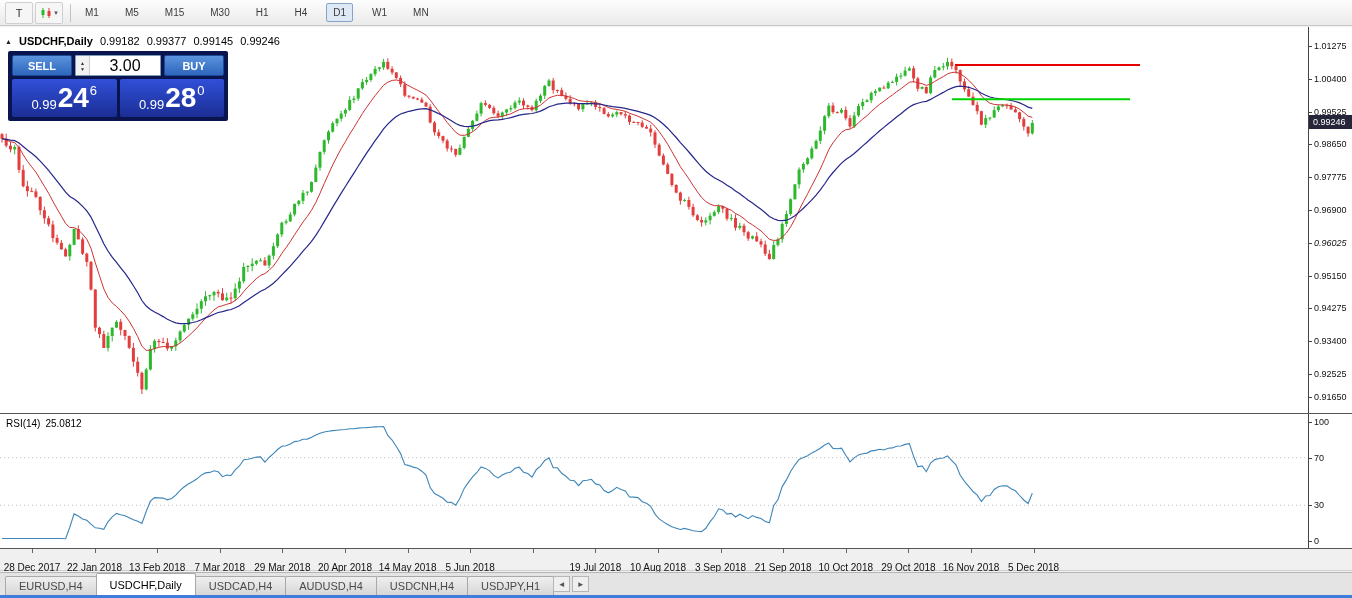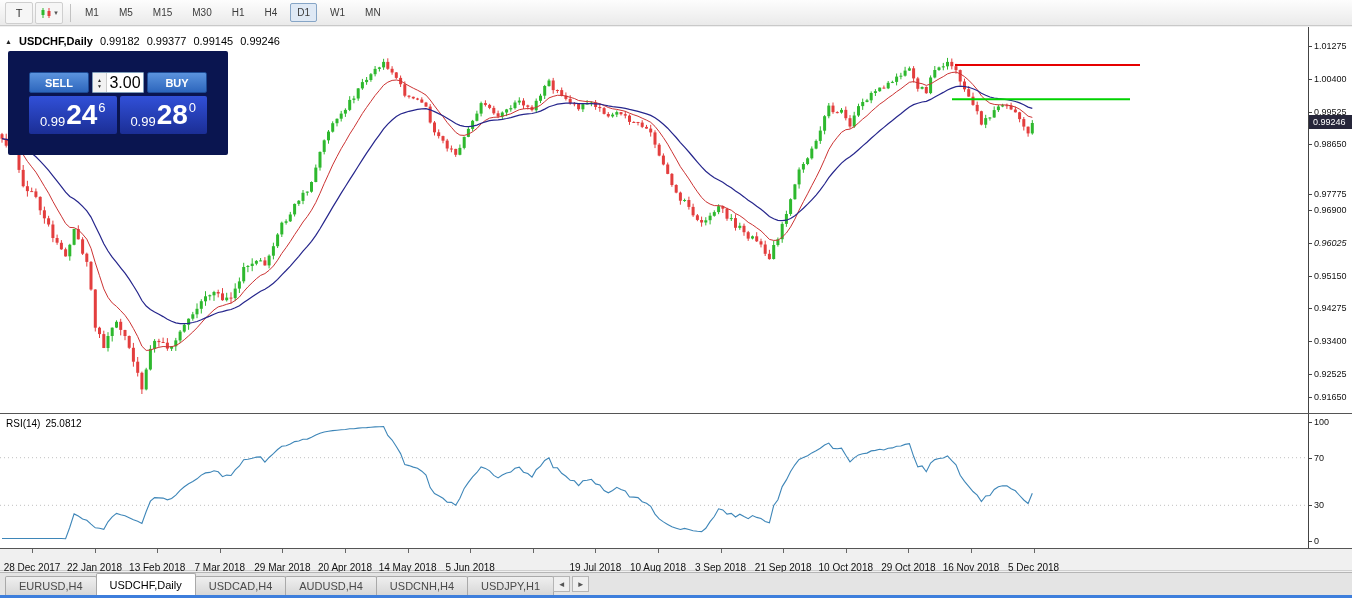--- a/index.html
+++ b/index.html
@@ -3,38 +3,38 @@
 <meta charset="utf-8">
 <style>
   html,body{margin:0;padding:0;background:#d8d8d8;}
   #app{position:relative;width:1352px;height:598px;background:#f0f0f0;font-family:"Liberation Sans",sans-serif;overflow:hidden;}
 
   
   .toolbar{position:absolute;top:0;left:0;width:1352px;height:26px;background:linear-gradient(#fdfdfd,#eaeaea);border-bottom:1px solid #c9c9c9;display:flex;align-items:center;padding:0 5px;box-sizing:border-box;gap:2px;}
   .tool-btn{height:20px;min-width:20px;display:flex;align-items:center;justify-content:center;font-size:11px;color:#333;border:1px solid #cfcfcf;background:#f6f6f6;border-radius:2px;padding:0 3px;gap:2px;}
   .tool-btn .caret{font-size:7px;color:#555;}
   .tb-sep{width:1px;height:18px;background:#c2c2c2;margin:0 5px;}
-  .tf-group{display:flex;gap:6px;align-items:center;}
+  .tf-group{display:flex;gap:12px;align-items:center;}
   .tf-btn{font-size:10px;color:#3c3c3c;padding:3px 6px;border:1px solid transparent;border-radius:2px;cursor:default;}
   .tf-btn.selected{background:#dfe9f5;border-color:#86a5c6;}
 
   
   .pane-main{position:absolute;top:27px;left:0;width:1352px;height:386px;background:#ffffff;}
   .main-svg{position:absolute;top:0;left:0;}
   .price-scale{position:absolute;top:0;left:1308px;width:44px;height:386px;border-left:1px solid #444;background:#fff;box-sizing:border-box;}
   .ptick{position:absolute;left:5px;font-size:9px;color:#111;transform:translateY(-50%);white-space:nowrap;}
   .ptick::before{content:"";position:absolute;left:-5px;top:50%;width:3px;height:1px;background:#444;}
   .cur-price{position:absolute;left:0;width:100%;background:#26263a;color:#fff;font-size:9px;padding:2px 0 2px 4px;box-sizing:border-box;z-index:3;}
 
   .chart-title{position:absolute;top:8px;left:5px;font-size:11px;color:#000;display:flex;align-items:center;gap:7px;z-index:2;}
   .chart-title .collapse{font-size:7px;color:#222;}
   .chart-title b{font-weight:bold;}
 
   
-  .trade-panel{position:absolute;top:24px;left:8px;width:220px;background:#0a1550;padding:21px;box-sizing:border-box;z-index:4;border-radius:2px;}
+  .trade-panel{position:absolute;top:24px;left:8px;width:220px;background:#0a1550;padding:4px;box-sizing:border-box;z-index:4;border-radius:2px;}
   .tp-row1{display:flex;gap:3px;height:21px;margin-bottom:3px;}
   .tp-btn{flex:0 0 60px;background:linear-gradient(#5b93dd,#2d66bd);color:#fff;font-size:11px;font-weight:bold;display:flex;align-items:center;justify-content:center;border-radius:2px;border:1px solid #1d4a94;box-sizing:border-box;cursor:default;}
   .tp-vol{flex:1;background:#fff;border:1px solid #7f9db9;display:flex;align-items:stretch;border-radius:1px;}
   .tp-spin{width:13px;display:flex;flex-direction:column;align-items:center;justify-content:center;font-size:5px;color:#333;border-right:1px solid #ccc;line-height:1.2;background:#f2f2f2;}
   .tp-vol-val{flex:1;display:flex;align-items:center;justify-content:center;font-size:16px;color:#000;}
   .tp-row2{display:flex;gap:3px;height:38px;}
   .tp-price{flex:1;background:linear-gradient(#3150d8,#1b2e95);color:#fff;display:flex;align-items:center;justify-content:center;border-radius:2px;cursor:default;}
   .tp-small{font-size:13px;align-self:flex-end;margin-bottom:5px;}
   .tp-big{font-size:28px;font-weight:bold;line-height:1;margin:0 1px;}
   .tp-sup{font-size:13px;align-self:flex-start;margin-top:4px;}
@@ -627,21 +627,21 @@
         </div>
       </div>
     </div>
 
     <div class="price-scale">
       <div class="cur-price" style="top: 88px;">0.99246</div>
     <div class="ptick" style="top: 19px;">1.01275</div>
         <div class="ptick" style="top: 52px;">1.00400</div>
         <div class="ptick" style="top: 85px;">0.99525</div>
         <div class="ptick" style="top: 117px;">0.98650</div>
-        <div class="ptick" style="top: 150px; margin-top: 17px;">0.97775</div>
+        <div class="ptick" style="top: 150px;">0.97775</div>
         <div class="ptick" style="top: 183px;">0.96900</div>
         <div class="ptick" style="top: 216px; font-style: italic;">0.96025</div>
         <div class="ptick" style="top: 249px;">0.95150</div>
         <div class="ptick" style="top: 281px;">0.94275</div>
         <div class="ptick" style="top: 314px;">0.93400</div>
         <div class="ptick" style="top: 347px;">0.92525</div>
         <div class="ptick" style="top: 370px;">0.91650</div>
       </div>
   </div>
 

